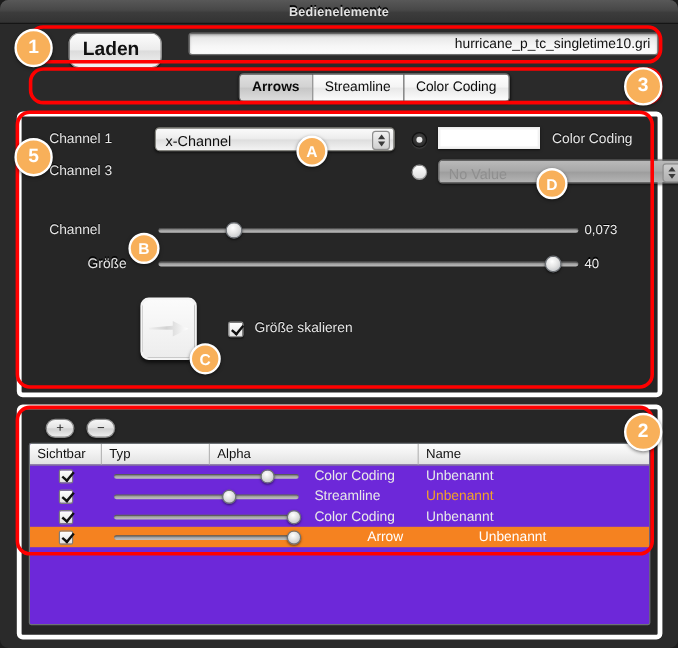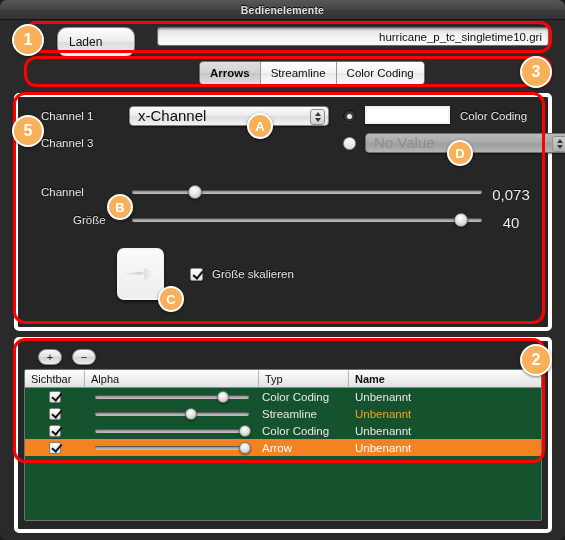--- a/index.html
+++ b/index.html
@@ -32,23 +32,23 @@
     position:absolute;background:#262626;
     border:4px solid #ffffff;border-radius:5px;
   }
   
   .ladenbtn{
     position:absolute;left:57px;top:27px;width:78px;height:30px;
     border-radius:9.5px;
     background:linear-gradient(to bottom,#fdfdfd 0%,#ececec 48%,#dcdcdc 52%,#f2f2f2 100%);
     border:1px solid #8d8d8d;
     box-shadow:0 1px 1px rgba(0,0,0,.55);
-    color:#111;font-size:12px;
+    color:#111;font-size:16px;
     display:flex;align-items:center;
-    box-sizing:border-box;padding-left:11px;
+    box-sizing:border-box;padding-left:11px;font-weight:bold;
   }
   .pathfield{
     position:absolute;left:157px;top:27px;width:392px;height:19px;
     border-radius:3px;
     background:linear-gradient(to bottom,#cfcfcf 0%,#e9e9e9 22%,#f6f6f6 60%,#fcfcfc 100%);
     border:1px solid #6e6e6e;
     box-shadow:inset 0 1px 2px rgba(0,0,0,.35);
     color:#101010;font-size:11.5px;
     display:flex;align-items:center;justify-content:flex-end;
     box-sizing:border-box;padding-right:6px;
@@ -78,22 +78,22 @@
   .lbl{
     position:absolute;color:#e6e6e6;font-size:11.5px;
     text-shadow:0 -1px 0 #000;white-space:nowrap;
   }
   .combo{
     position:absolute;height:20px;border-radius:4px;
     background:linear-gradient(to bottom,#fbfbfb 0%,#ededed 46%,#dedede 54%,#f3f3f3 100%);
     border:1px solid #85857f;
     box-shadow:0 1px 2px rgba(0,0,0,.5);
     box-sizing:border-box;
-    display:flex;align-items:flex-start;
-    color:#0d0d0d;font-size:15px;padding-left:8px;
+    display:flex;align-items:flex-end;
+    color:#0d0d0d;font-size:12px;padding-left:8px;
   }
   .combo.disabled{
     background:linear-gradient(to bottom,#b9b9b9 0%,#a9a9a9 46%,#9e9e9e 54%,#b4b4b4 100%);
     border-color:#6f6f6f;color:#8f8f8f;
   }
   .stepper{
     position:absolute;right:3px;top:2px;width:15px;height:16px;
     border-radius:3px;
     background:linear-gradient(to bottom,#f2f2f2,#cfcfcf);
     border:1px solid #8e8e8e;
@@ -134,21 +134,21 @@
     box-shadow:inset 0 1px 1px rgba(0,0,0,.5);
   }
   .slider .knb{
     position:absolute;top:0;width:14px;height:14px;border-radius:50%;
     background:radial-gradient(circle at 42% 32%,#ffffff 0%,#e4e4e4 45%,#b3b7bc 100%);
     border:1px solid #6d7176;
     box-shadow:0 1px 2px rgba(0,0,0,.6);
     margin-left:-7px;box-sizing:border-box;
   }
   .val{
-    position:absolute;color:#ededed;font-size:15px;text-align:center;
+    position:absolute;color:#ededed;font-size:11px;text-align:left;
     text-shadow:0 -1px 0 #000;
   }
   
   .preview{
     position:absolute;left:117px;top:248px;width:47px;height:52px;
     border-radius:7px;
     background:linear-gradient(to bottom,#fbfbfb,#ededed);
     border:2px solid #f4f4f4;
     box-shadow:0 2px 3px rgba(0,0,0,.6);
     box-sizing:border-box;
@@ -171,21 +171,21 @@
   .pill{
     position:absolute;width:24px;height:16px;border-radius:8px;
     background:linear-gradient(to bottom,#f7f7f7 0%,#e3e3e3 48%,#d0d0d0 52%,#eeeeee 100%);
     border:1px solid #8a8a8a;
     box-shadow:0 1px 2px rgba(0,0,0,.55);
     display:flex;align-items:center;justify-content:center;
     color:#1a1a1a;font-size:11px;line-height:1;box-sizing:border-box;
   }
   .table{
     position:absolute;left:6px;top:28px;width:518px;height:152px;
-    border:1px solid #6d7276;border-radius:2px;background:#14532d;
+    border:1px solid #6d7276;border-radius:2px;background:#6d28d9;
     box-sizing:border-box;overflow:hidden;
   }
   .thead{
     display:flex;height:17px;
     background:linear-gradient(to bottom,#fdfdfd 0%,#f0f0f0 50%,#e2e2e2 100%);
     border-bottom:1px solid #8b8b8b;
   }
   .th{
     font-size:11px;color:#111;display:flex;align-items:center;
     padding-left:6px;border-right:1px solid #b7b7b7;box-sizing:border-box;
@@ -309,23 +309,23 @@
   <div class="chk" style="left:190px;top:268px;"></div>
   <div class="lbl" style="left:212px;top:268px;">Größe skalieren</div>
 
   <div class="panel" id="layersPanel">
     <div class="pill" style="left:20px;top:8px;">+</div>
     <div class="pill" style="left:54px;top:8px;">−</div>
 
     <div class="table">
       <div class="thead">
         <div class="th" style="width:60px;">Sichtbar</div>
+        <div class="th" style="width:90px;">Typ</div>
         <div class="th" style="width:174px;">Alpha</div>
-        <div class="th" style="width:90px;">Typ</div>
-        <div class="th" style="flex:1;font-weight:bold;">Name</div>
+        <div class="th" style="flex:1;">Name</div>
       </div>
       <div id="rowsHost">
           <div class="trow">
             <div class="cell vis" style="width: 60px;">
               <span class="rowchk"></span>
             </div>
             <div class="cell" style="width: 174px; padding: 0px 8px;">
               <div class="rowsl">
                 <div class="trk"></div>
                 <div class="knb" style="left: 82%;"></div>
@@ -363,21 +363,21 @@
           <div class="trow sel">
             <div class="cell vis" style="width: 60px;">
               <span class="rowchk"></span>
             </div>
             <div class="cell" style="width: 174px; padding: 0px 8px;">
               <div class="rowsl">
                 <div class="trk"></div>
                 <div class="knb" style="left: 96%;"></div>
               </div>
             </div>
-            <div class="cell" style="width: 90px; padding-left: 3px;">Arrow</div>
+            <div class="cell" style="width: 90px; padding-left: 3px; margin-left: 44px;">Arrow</div>
             <div class="cell" style="flex: 1 1 0%; padding-left: 6px;">Unbenannt</div>
           </div>
         </div>
     </div>
   </div>
 
   <div class="redbox" style="left:24px;top:21px;width:528px;height:32px;"></div>
   <div class="redbox" style="left:24px;top:56px;width:528px;height:31px;"></div>
   <div class="redbox" style="left:13px;top:92px;width:532px;height:232px;"></div>
   <div class="redbox" style="left:13px;top:338px;width:532px;height:125px;"></div>

